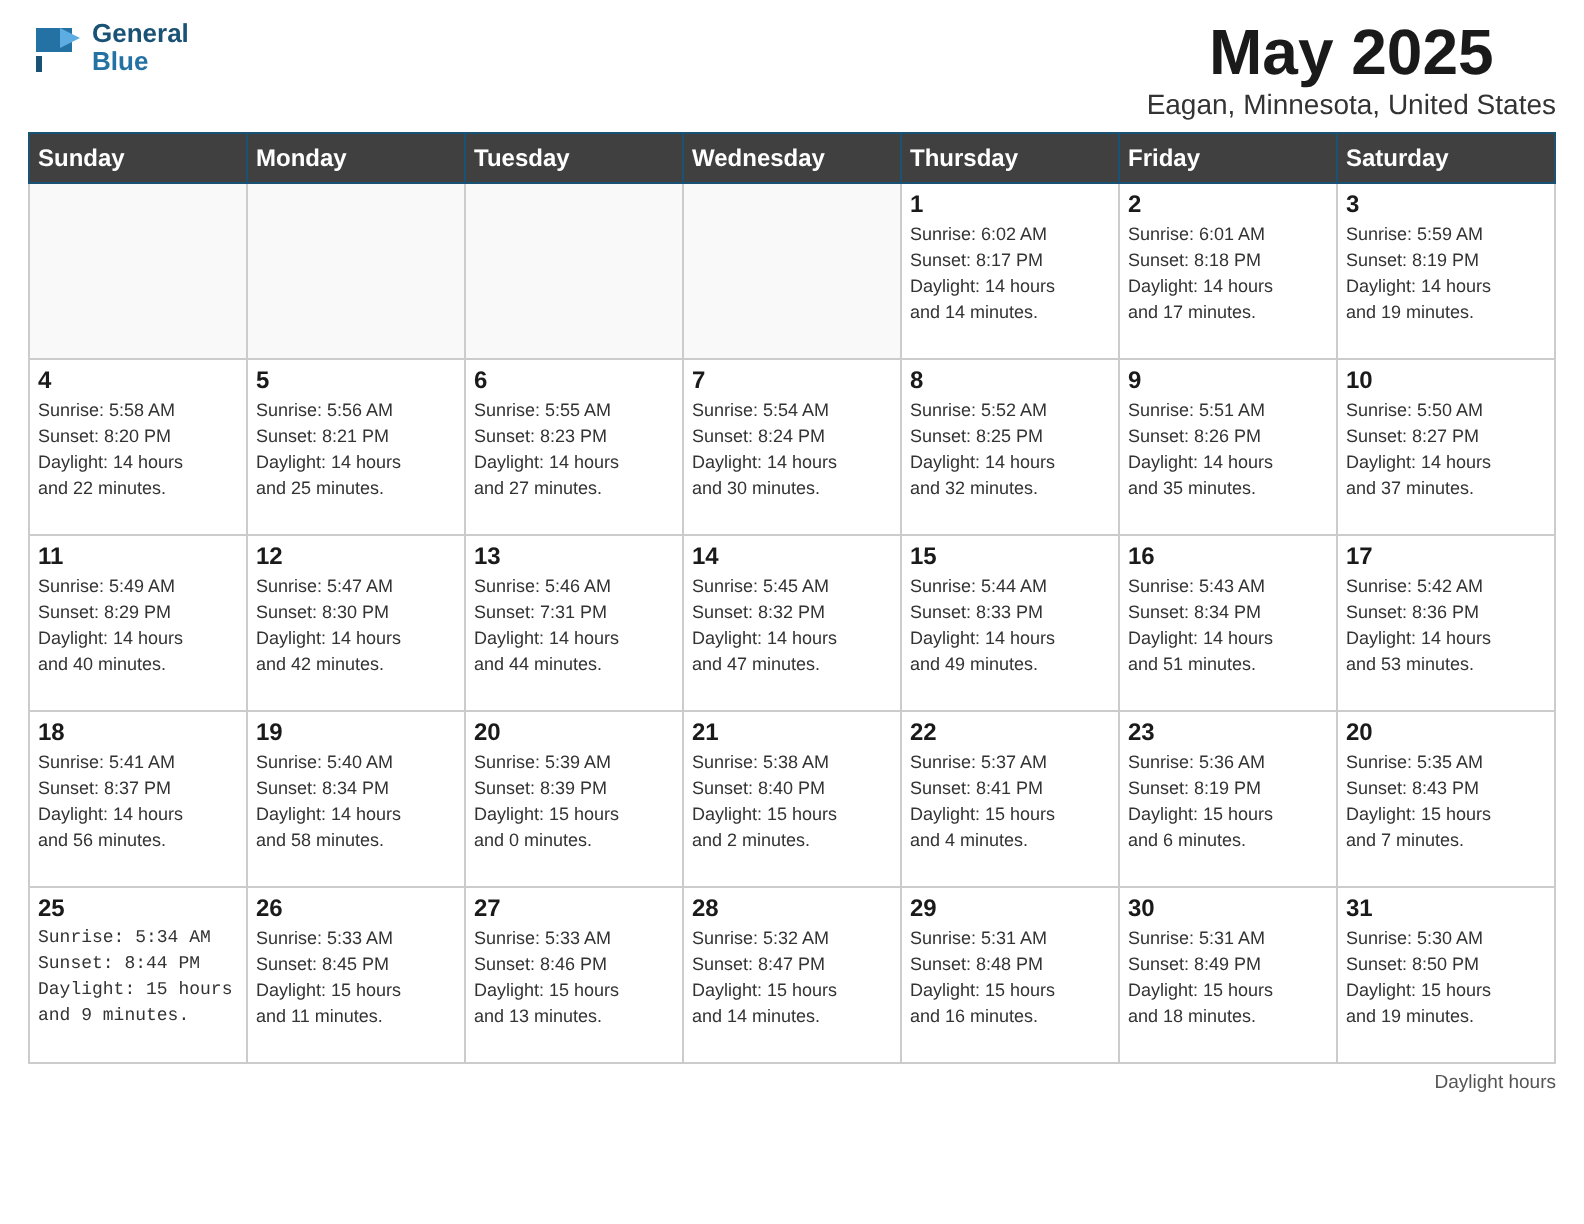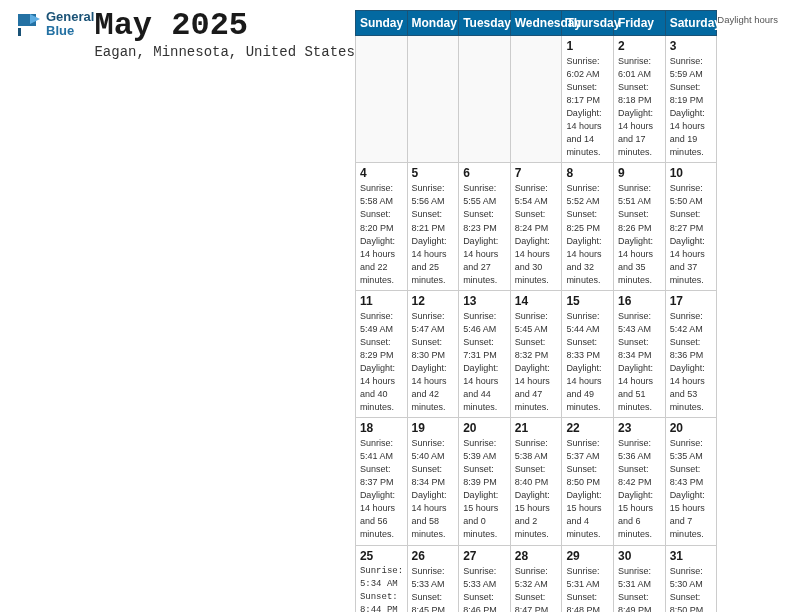--- a/index.html
+++ b/index.html
@@ -8,20 +8,21 @@
       background: #fff;
       width: 792px;
       height: 612px;
       overflow: hidden;
     }
     .page {
       width: 792px;
       height: 484px;
       padding: 10px 14px 8px;
       display: flex;
+      flex-direction: column;
     }
     .header {
       display: flex;
       justify-content: space-between;
       align-items: flex-start;
       margin-bottom: 6px;
     }
     .logo {
       display: flex;
       align-items: center;
@@ -34,43 +35,42 @@
       line-height: 1.1;
     }
     .logo-text span {
       color: #2471a3;
     }
     .logo-icon {
       width: 28px;
       height: 28px;
     }
     .title-block {
-      text-align: left;
-      font-family: Liberation Mono, monospace;
+      text-align: center;
     }
     .title-month {
       font-size: 32px;
       font-weight: bold;
       color: #1a1a1a;
       line-height: 1;
     }
     .title-location {
       font-size: 14px;
       color: #333;
       margin-top: 2px;
     }
     .calendar {
       flex: 1;
       border: 1px solid #ccc;
       border-collapse: collapse;
       width: 100%;
       table-layout: fixed;
     }
     .calendar th {
-      background: #0369a1;
+      background: #404040;
       color: #fff;
       font-size: 12px;
       font-weight: bold;
       padding: 5px 4px;
       text-align: left;
       border: 1px solid #1a5276;
     }
     .calendar td {
       border: 1px solid #ccc;
       vertical-align: top;
@@ -292,28 +292,28 @@
           <td>
             <div class="day-num">21</div>
             <div class="day-info" style="white-space: pre-line;">Sunrise: 5:38 AM
 Sunset: 8:40 PM
 Daylight: 15 hours
 and 2 minutes.</div>
           </td>
           <td>
             <div class="day-num">22</div>
             <div class="day-info" style="white-space: pre-line;">Sunrise: 5:37 AM
-Sunset: 8:50 PM
+Sunset: 8:41 PM
 Daylight: 15 hours
 and 4 minutes.</div>
           </td>
           <td>
             <div class="day-num">23</div>
             <div class="day-info" style="white-space: pre-line;">Sunrise: 5:36 AM
-Sunset: 8:42 PM
+Sunset: 8:19 PM
 Daylight: 15 hours
 and 6 minutes.</div>
           </td>
           <td>
             <div class="day-num">20</div>
             <div class="day-info" style="white-space: pre-line;">Sunrise: 5:35 AM
 Sunset: 8:43 PM
 Daylight: 15 hours
 and 7 minutes.</div>
           </td>

